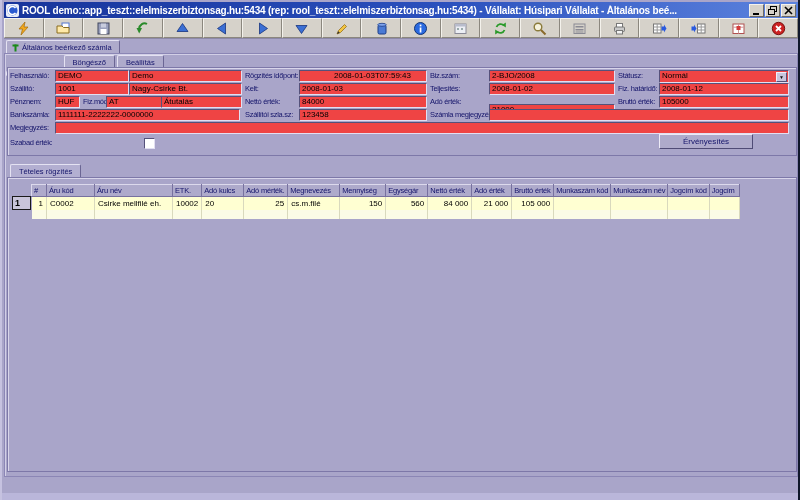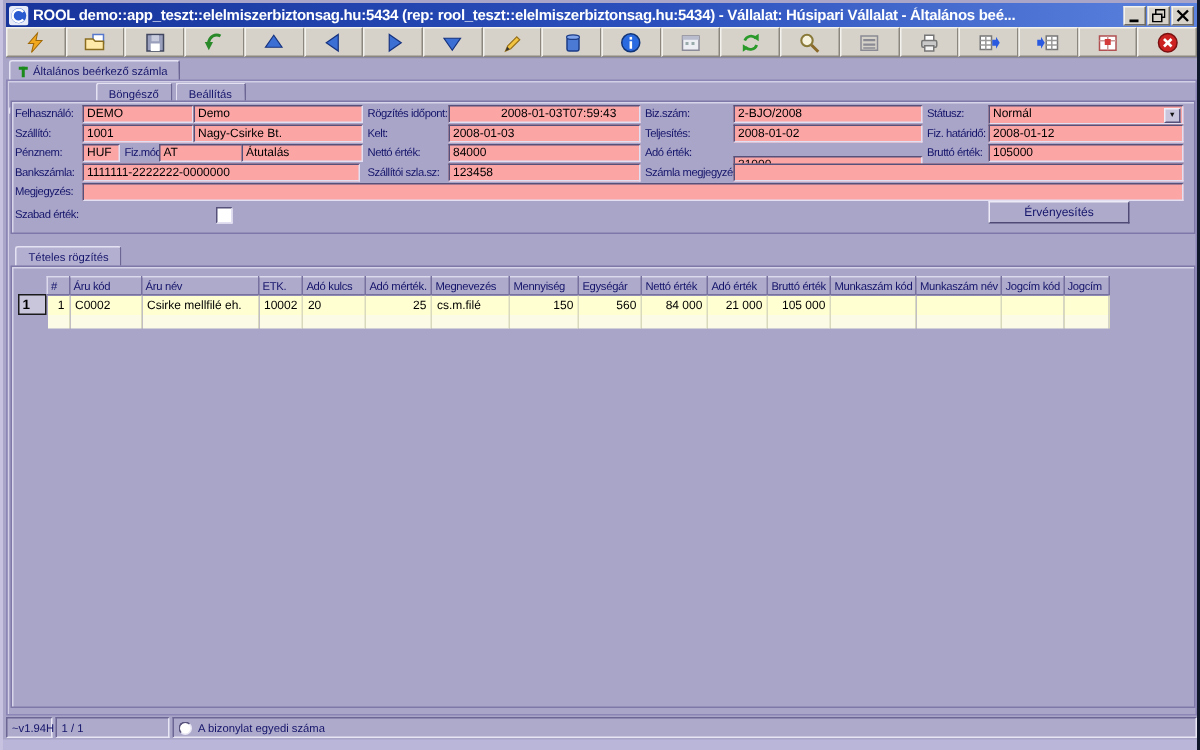--- a/index.html
+++ b/index.html
@@ -57,21 +57,21 @@
   .page-frame {
     position: absolute; left: 2px; top: 53px; width: 794px; height: 424px;
     border: 1px solid #8b86b5; box-shadow: inset 1px 1px 0 #d2cfe6;
   }
   
   .lbl {
     position: absolute; color: #14146a; font-size: 7.5px; letter-spacing: -0.3px;
     line-height: 12px; white-space: nowrap;
   }
   .fld {
-    position: absolute; background: #fca5a5; height: 12px;
+    position: absolute; background: #ef4444; height: 12px;
     border: 1px solid; border-color: #55517a #e2dff2 #e2dff2 #55517a;
     font-size: 8px; line-height: 10px; color: #000; padding: 0 2px; white-space: nowrap; overflow: hidden;
   }
   .btn {
     position: absolute; background: #aeaacb; color: #14146a; font-size: 8px;
     border: 1px solid; border-color: #eceaf6 #4f4b76 #4f4b76 #eceaf6;
     display: flex; align-items: center; justify-content: center;
   }
   .checkbox {
     position: absolute; width: 11px; height: 11px; background: #fff;
@@ -468,23 +468,15 @@
           <td></td>
           <td></td>
           <td></td>
           <td></td>
           <td></td>
           <td></td>
     </tr>
   </tbody>
     </table>
 
-  <div class="statusbar">
-    <span class="status-cell" style="width:31px;">~v1.94H</span>
-    <span class="status-cell" style="width:76px;">1 / 1</span>
-    <span class="status-cell" style="flex:1;">
-      <span class="radio"></span>
-      <span>A bizonylat egyedi száma</span>
-    </span>
-  </div>
 
   <div class="bottomstrip"></div>
 </div>
 
 </body></html>

